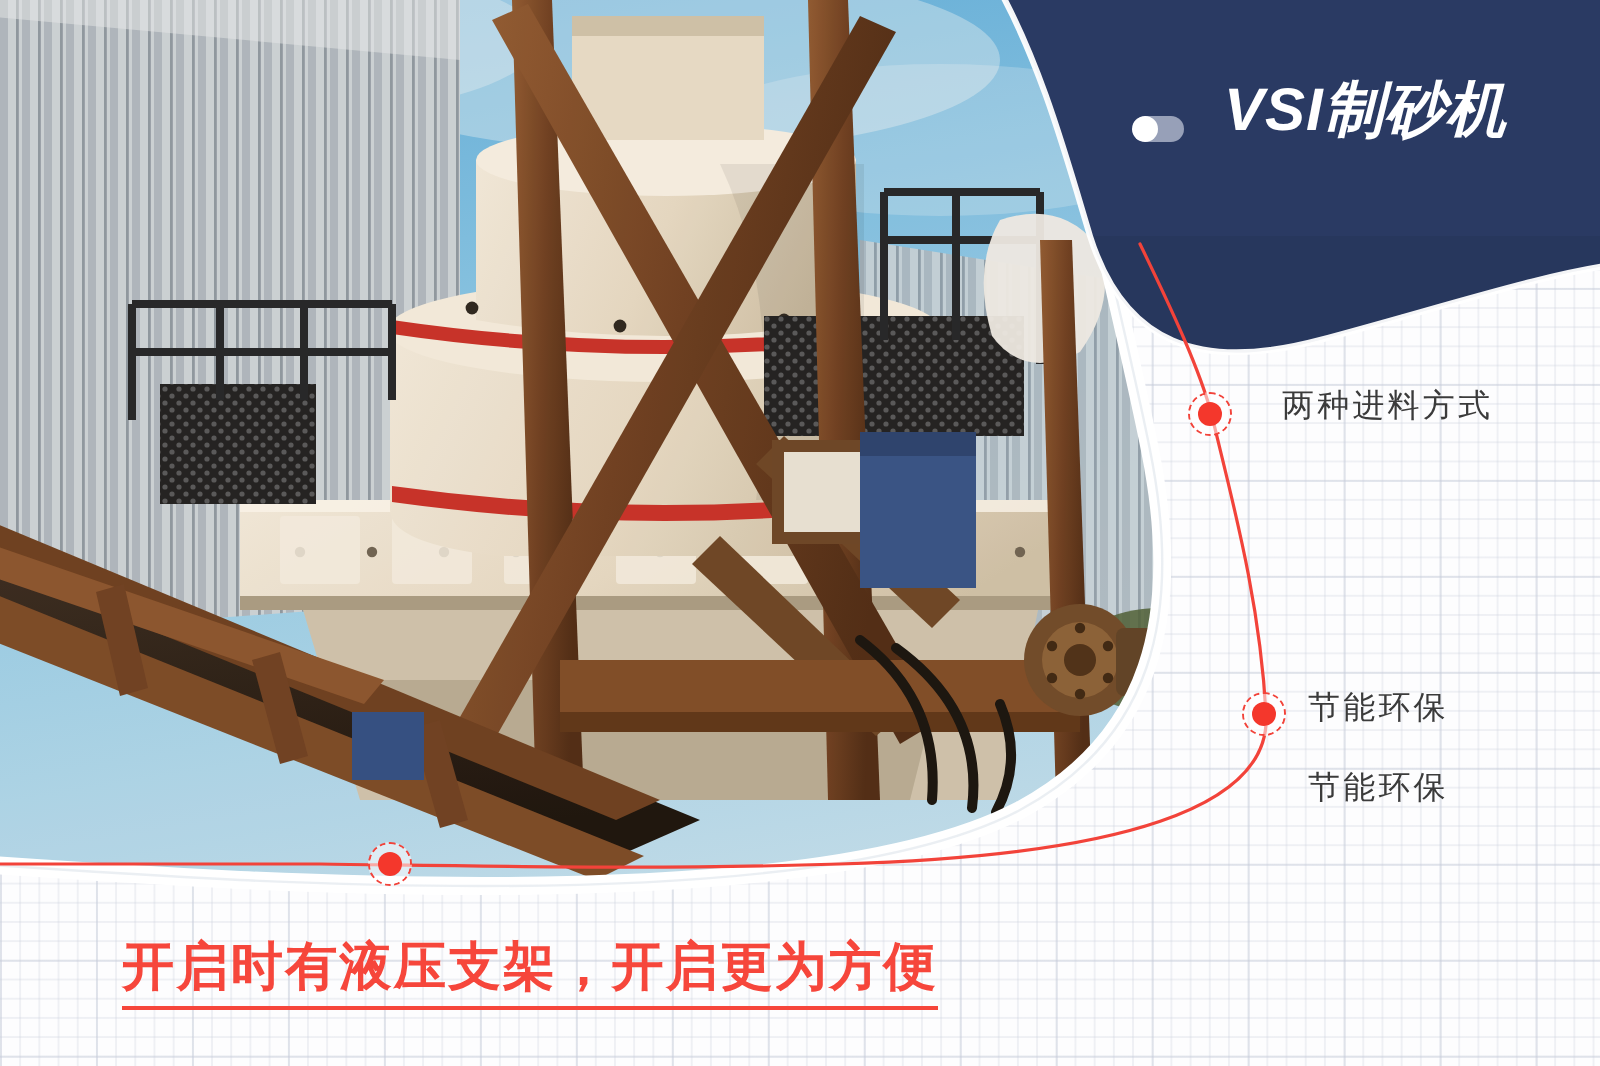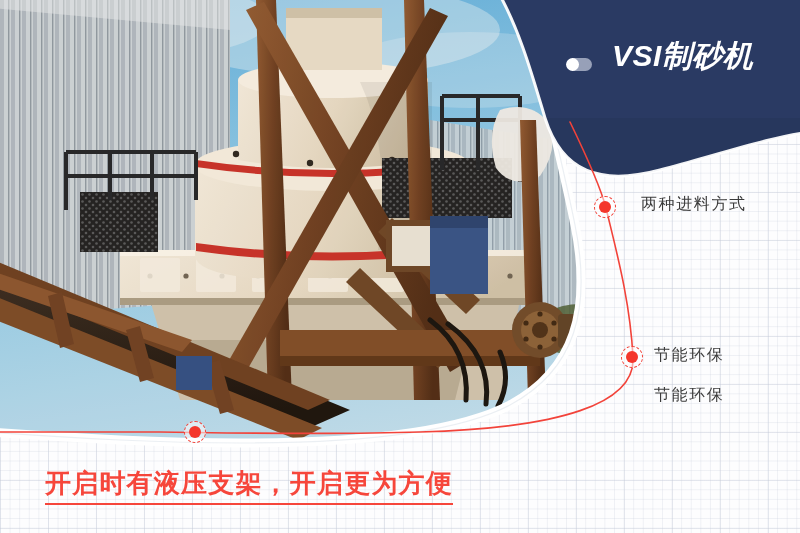--- a/index.html
+++ b/index.html
@@ -70,21 +70,21 @@
     position:absolute;z-index:40;
     color:#3b3b3b;font-size:16px;letter-spacing:1.6px;
     white-space:nowrap;line-height:1;
   }
   #feat-0{left:641px;top:196px;}
   #feat-1{left:654px;top:347px;}
   #feat-2{left:654px;top:387px;}
 
   
   .caption{
-    position:absolute;left:45px;top:469px;z-index:40;
+    position:absolute;left:61px;top:469px;z-index:40;
     color:#f6463b;font-size:26px;font-weight:bold;
     letter-spacing:1.2px;white-space:nowrap;
     border-bottom:2px solid #f6463b;padding-bottom:4px;
     line-height:1.15;
   }
 
   
   .dot{
     position:absolute;width:24px;height:24px;z-index:45;
   }

